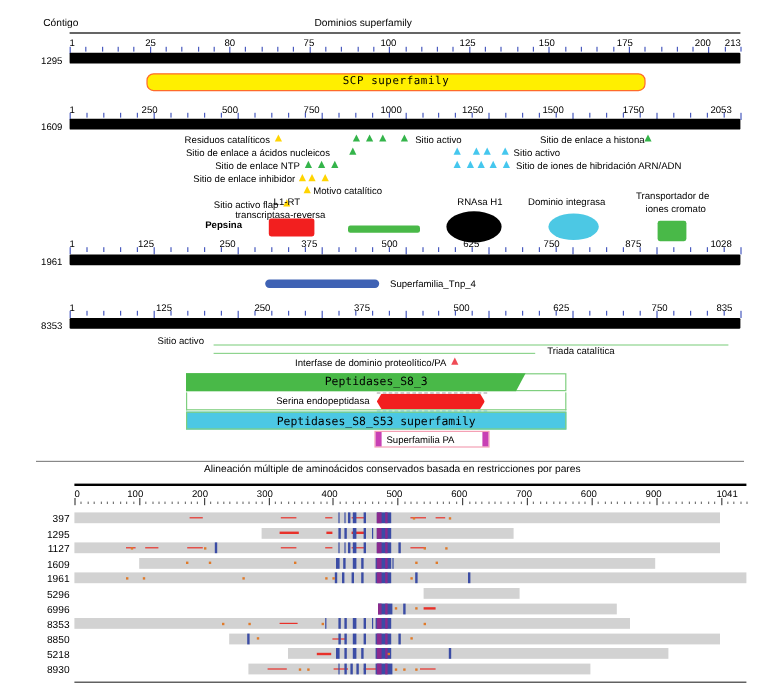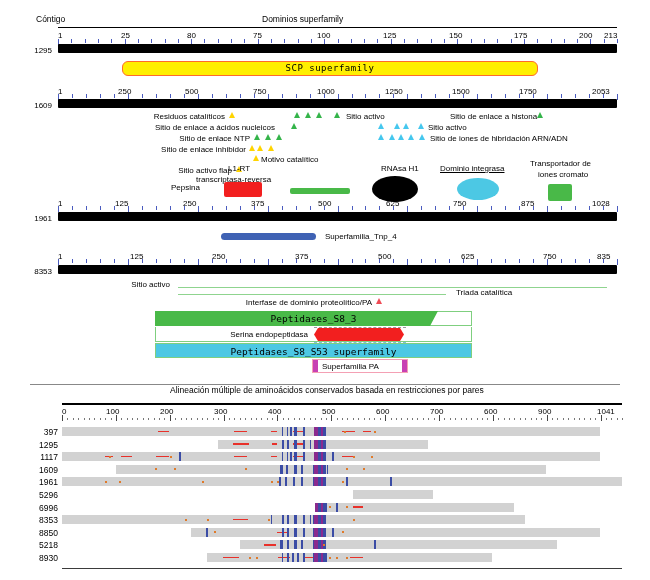--- a/index.html
+++ b/index.html
@@ -246,28 +246,28 @@
 </div>
 
 <div class="panel">
   <div class="lbl" style="left:228px;top:165px;">L1-RT</div>
   <div class="lbl" style="left:196px;top:176px;">transcriptasa-reversa</div>
   <div class="sw-rect" style="left:290px;top:188px;width:60px;height:6px;background:#49b948;"></div>
 
   <div class="lbl" style="left:381px;top:165px;">RNAsa H1</div>
   <div class="sw-ell" style="left:372px;top:176px;width:46px;height:26px;background:#000000;"></div>
 
-  <div class="lbl" style="left:440px;top:165px;text-decoration:underline;">Dominio integrasa</div>
+  <div class="lbl" style="left:440px;top:165px;">Dominio integrasa</div>
   <div class="sw-ell" style="left:457px;top:178px;width:42px;height:22px;background:#4cc8e4;"></div>
 
   <div class="lbl" style="left:530px;top:160px;">Transportador de</div>
   <div class="lbl" style="left:538px;top:171px;">iones cromato</div>
   <div class="sw-rect" style="left:548px;top:184px;width:24px;height:17px;background:#49b948;"></div>
 
-  <div class="lbl" style="left:171px;top:184px;">Pepsina</div>
+  <div class="lbl" style="left:171px;top:184px;font-weight:bold;">Pepsina</div>
   <div class="sw-rect" style="left:224px;top:182px;width:38px;height:15px;background:#f21f1f;"></div>
 </div>
 
 <div class="panel">
   <div class="ticknum" style="left:58px;top:199px;">1</div>
   <div class="ticknum" style="left:115px;top:199px;">125</div>
   <div class="ticknum" style="left:183px;top:199px;">250</div>
   <div class="ticknum" style="left:251px;top:199px;">375</div>
   <div class="ticknum" style="left:318px;top:199px;">500</div>
   <div class="ticknum" style="left:386px;top:199px;">625</div>
@@ -575,21 +575,21 @@
       <div class="al-red" style="left:271.8px;top:443.3px;width:5.4px;"></div>
       <div class="al-red" style="left:293.3px;top:443.3px;width:11.8px;"></div>
       <div class="al-blue" style="left:313.8px;top:439.6px;width:11.8px;height:9px;"></div>
       <div class="al-blue" style="left:281.5px;top:439.6px;width:2.2px;height:9px;"></div>
       <div class="al-blue" style="left:286.9px;top:439.6px;width:2.2px;height:9px;"></div>
       <div class="al-blue" style="left:294.4px;top:439.6px;width:2.2px;height:9px;"></div>
       <div class="al-blue" style="left:303.0px;top:439.6px;width:2.2px;height:9px;"></div>
       <div class="al-blue" style="left:309.5px;top:439.6px;width:1.6px;height:9px;"></div>
       <div class="al-purple" style="left:313.8px;top:439.6px;width:4.3px;height:9px;"></div>
       <div class="al-purple" style="left:320.8px;top:439.6px;width:2.7px;height:9px;"></div>
-      <div class="lbl-r" style="left:20px;top:453.2px;width:38px;font-size:8.5px;">1117</div>
+      <div class="lbl-r" style="left:20px;top:453.2px;width:38px;font-size:8.5px;">1127</div>
       <div class="al-row-bg" style="left:62.0px;top:452.2px;width:537.9px;height:9px;"></div>
       <div class="al-red" style="left:105.0px;top:455.9px;width:8.1px;"></div>
       <div class="al-red" style="left:121.2px;top:455.9px;width:10.8px;"></div>
       <div class="al-red" style="left:156.1px;top:455.9px;width:13.4px;"></div>
       <div class="al-red" style="left:234.1px;top:455.9px;width:13.4px;"></div>
       <div class="al-red" style="left:270.7px;top:455.9px;width:6.5px;"></div>
       <div class="al-red" style="left:293.3px;top:455.9px;width:11.8px;"></div>
       <div class="al-red" style="left:341.7px;top:455.9px;width:13.4px;"></div>
       <div class="al-blue" style="left:313.8px;top:452.2px;width:11.8px;height:9px;"></div>
       <div class="al-blue" style="left:179.3px;top:452.2px;width:1.5px;height:9px;"></div>

